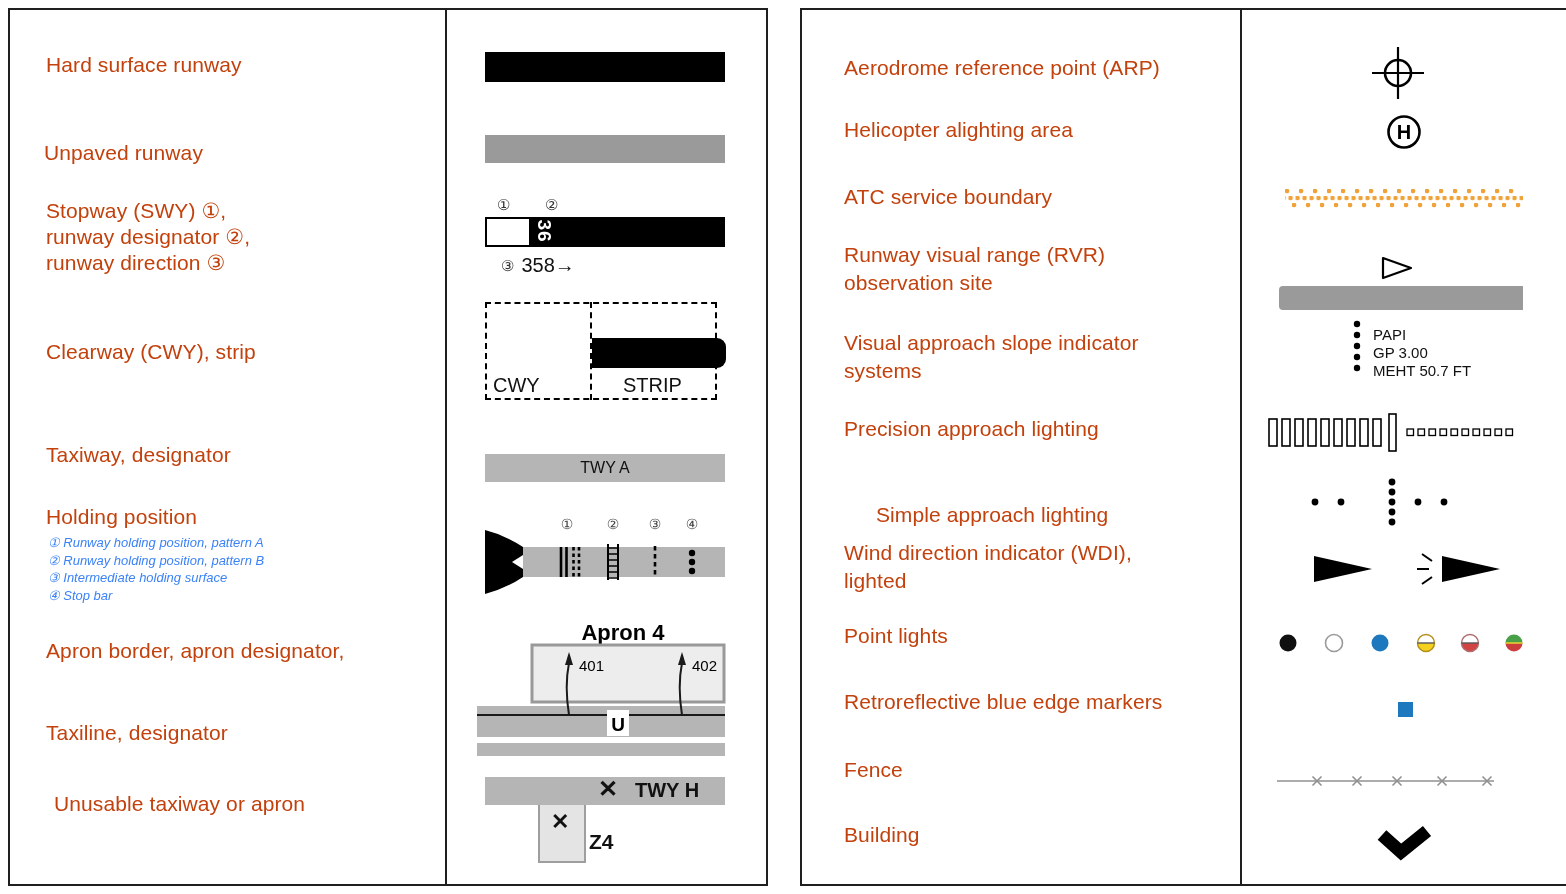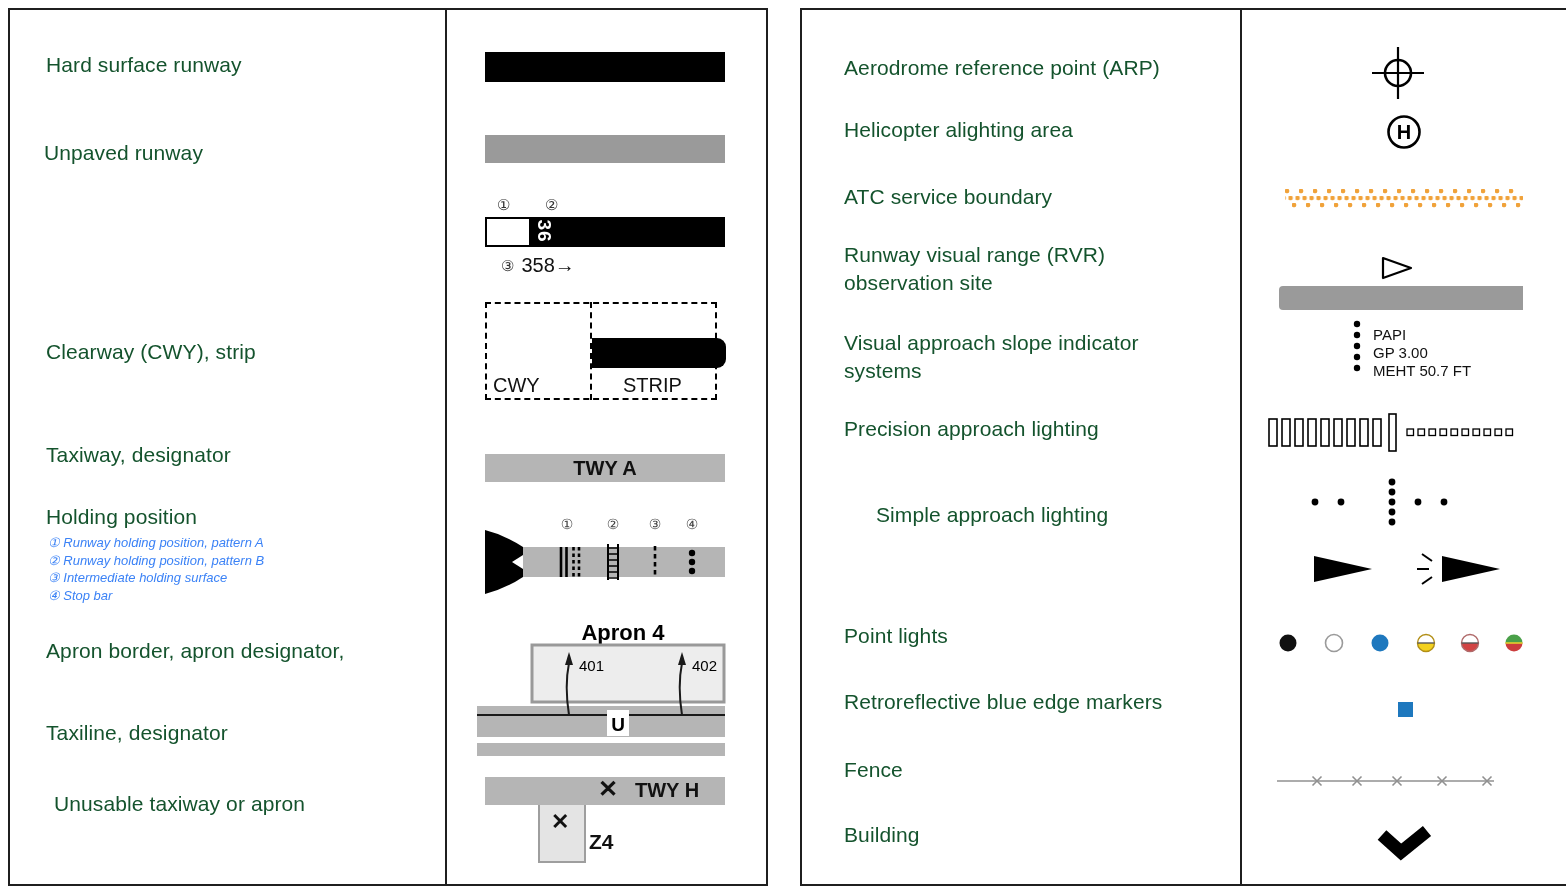--- a/index.html
+++ b/index.html
@@ -6,21 +6,21 @@
   html,body { background:#ffffff; }
   body {
     width:1566px; height:894px; position:relative;
     font-family:"Liberation Sans", sans-serif; color:#111;
   }
   .panel { position:absolute; top:8px; height:878px; background:#fff; border:2px solid #1f1f1f; }
   #panel-left  { left:8px;   width:760px; }
   #panel-right { left:800px; width:892px; }
   .divider { position:absolute; top:0; bottom:0; width:2px; background:#1f1f1f; }
   .abs { position:absolute; }
-  .lbl { position:absolute; font-size:21px; line-height:26px; color:#14532d; letter-spacing:0.1px; }
+  .lbl { position:absolute; font-size:21px; line-height:26px; color:#c2410c; letter-spacing:0.1px; }
   .note { font-size:13px; font-style:italic; line-height:17.5px; color:#3b82f6; }
   .symtext { font-size:20px; color:#111; }
   .circnum { font-size:15px; color:#333; font-style:normal; }
   svg text { font-family:"Liberation Sans", sans-serif; fill:#000; }
   .svgnum { font-size:14px; fill:#444; }
   .atc-band {
     background-image:
       radial-gradient(circle at 2px 2px, #f0a23a 2px, transparent 2.7px),
       radial-gradient(circle at 2px 2px, #f0a23a 2px, transparent 2.7px),
       radial-gradient(circle at 2px 2px, #f0a23a 2px, transparent 2.7px),
@@ -32,20 +32,25 @@
 </style>
 </head>
 <body>
 
 <section class="panel" id="panel-left">
   <div class="divider" style="left:435px;"></div>
 
   <div class="lbl" style="left:36px; top:42px;">Hard surface runway</div>
   <div class="lbl" style="left:34px; top:130px;">Unpaved runway</div>
 
+  <div class="lbl" style="left:36px; top:188px;">
+    <div>Stopway (SWY) ①,</div>
+    <div>runway designator ②,</div>
+    <div>runway direction ③</div>
+  </div>
 
   <div class="lbl" style="left:36px; top:329px;">Clearway (CWY), strip</div>
   <div class="lbl" style="left:36px; top:432px;">Taxiway, designator</div>
 
   <div class="lbl" style="left:36px; top:494px;">Holding position</div>
   <div class="note abs" style="left:38px; top:524px;">
     <div>① Runway holding position, pattern A</div>
     <div>② Runway holding position, pattern B</div>
     <div>③ Intermediate holding surface</div>
     <div>④ Stop bar</div>
@@ -77,21 +82,21 @@
 
   <div class="abs" style="left:475px; top:292px; width:232px; height:98px;">
     <div class="abs" style="left:0; top:0; right:0; bottom:0; border:2px dashed #000;"></div>
     <div class="abs" style="left:105px; top:0; bottom:0; border-left:2px dashed #000;"></div>
     <div class="abs" style="left:107px; top:36px; width:134px; height:30px; background:#000; border-radius:0 9px 9px 0;"></div>
     <span class="symtext abs" style="left:8px; top:72px;">CWY</span>
     <span class="symtext abs" style="left:138px; top:72px;">STRIP</span>
   </div>
 
   <div class="abs" style="left:475px; top:444px; width:240px; height:28px; background:#b5b5b5; display:flex; align-items:center; justify-content:center;">
-    <span style="font-weight:bold; font-size:20px;">TWY A</span>
+    <span style="font-weight:normal; font-size:16px;">TWY A</span>
   </div>
 
   <svg class="abs" style="left:475px; top:505px;" width="240" height="100" viewBox="0 0 240 100">
     <text class="svgnum" x="82" y="14" text-anchor="middle">①</text>
     <text class="svgnum" x="128" y="14" text-anchor="middle">②</text>
     <text class="svgnum" x="170" y="14" text-anchor="middle">③</text>
     <text class="svgnum" x="207" y="14" text-anchor="middle">④</text>
     <rect x="38" y="32" width="202" height="30" fill="#b5b5b5"></rect>
     <path d="M0,15 Q20,20 38,32 L38,62 Q20,74 0,79 Z" fill="#000"></path>
     <path d="M38,40 L27,47 L38,54 Z" fill="#fff"></path>
@@ -158,20 +163,24 @@
   </div>
 
   <div class="lbl" style="left:42px; top:231px; line-height:28px;">
     <div>Runway visual range (RVR)</div>
     <div>observation site</div>
   </div>
 
   <div class="lbl" style="left:42px; top:406px;">Precision approach lighting</div>
   <div class="lbl" style="left:42px; top:492px;margin-left:32px;">Simple approach lighting</div>
 
+  <div class="lbl" style="left:42px; top:529px; line-height:28px;">
+    <div>Wind direction indicator (WDI),</div>
+    <div>lighted</div>
+  </div>
 
   <div class="lbl" style="left:42px; top:613px;">Point lights</div>
   <div class="lbl" style="left:42px; top:679px;">Retroreflective blue edge markers</div>
   <div class="lbl" style="left:42px; top:747px;">Fence</div>
   <div class="lbl" style="left:42px; top:812px;">Building</div>
 
   <svg class="abs" style="left:566px; top:34px;" width="60" height="58" viewBox="0 0 60 58">
     <line x1="30" y1="3" x2="30" y2="55" stroke="#000" stroke-width="2.2"></line>
     <line x1="4" y1="29" x2="56" y2="29" stroke="#000" stroke-width="2.2"></line>
     <circle cx="30" cy="29" r="13" fill="none" stroke="#000" stroke-width="2.6"></circle>

